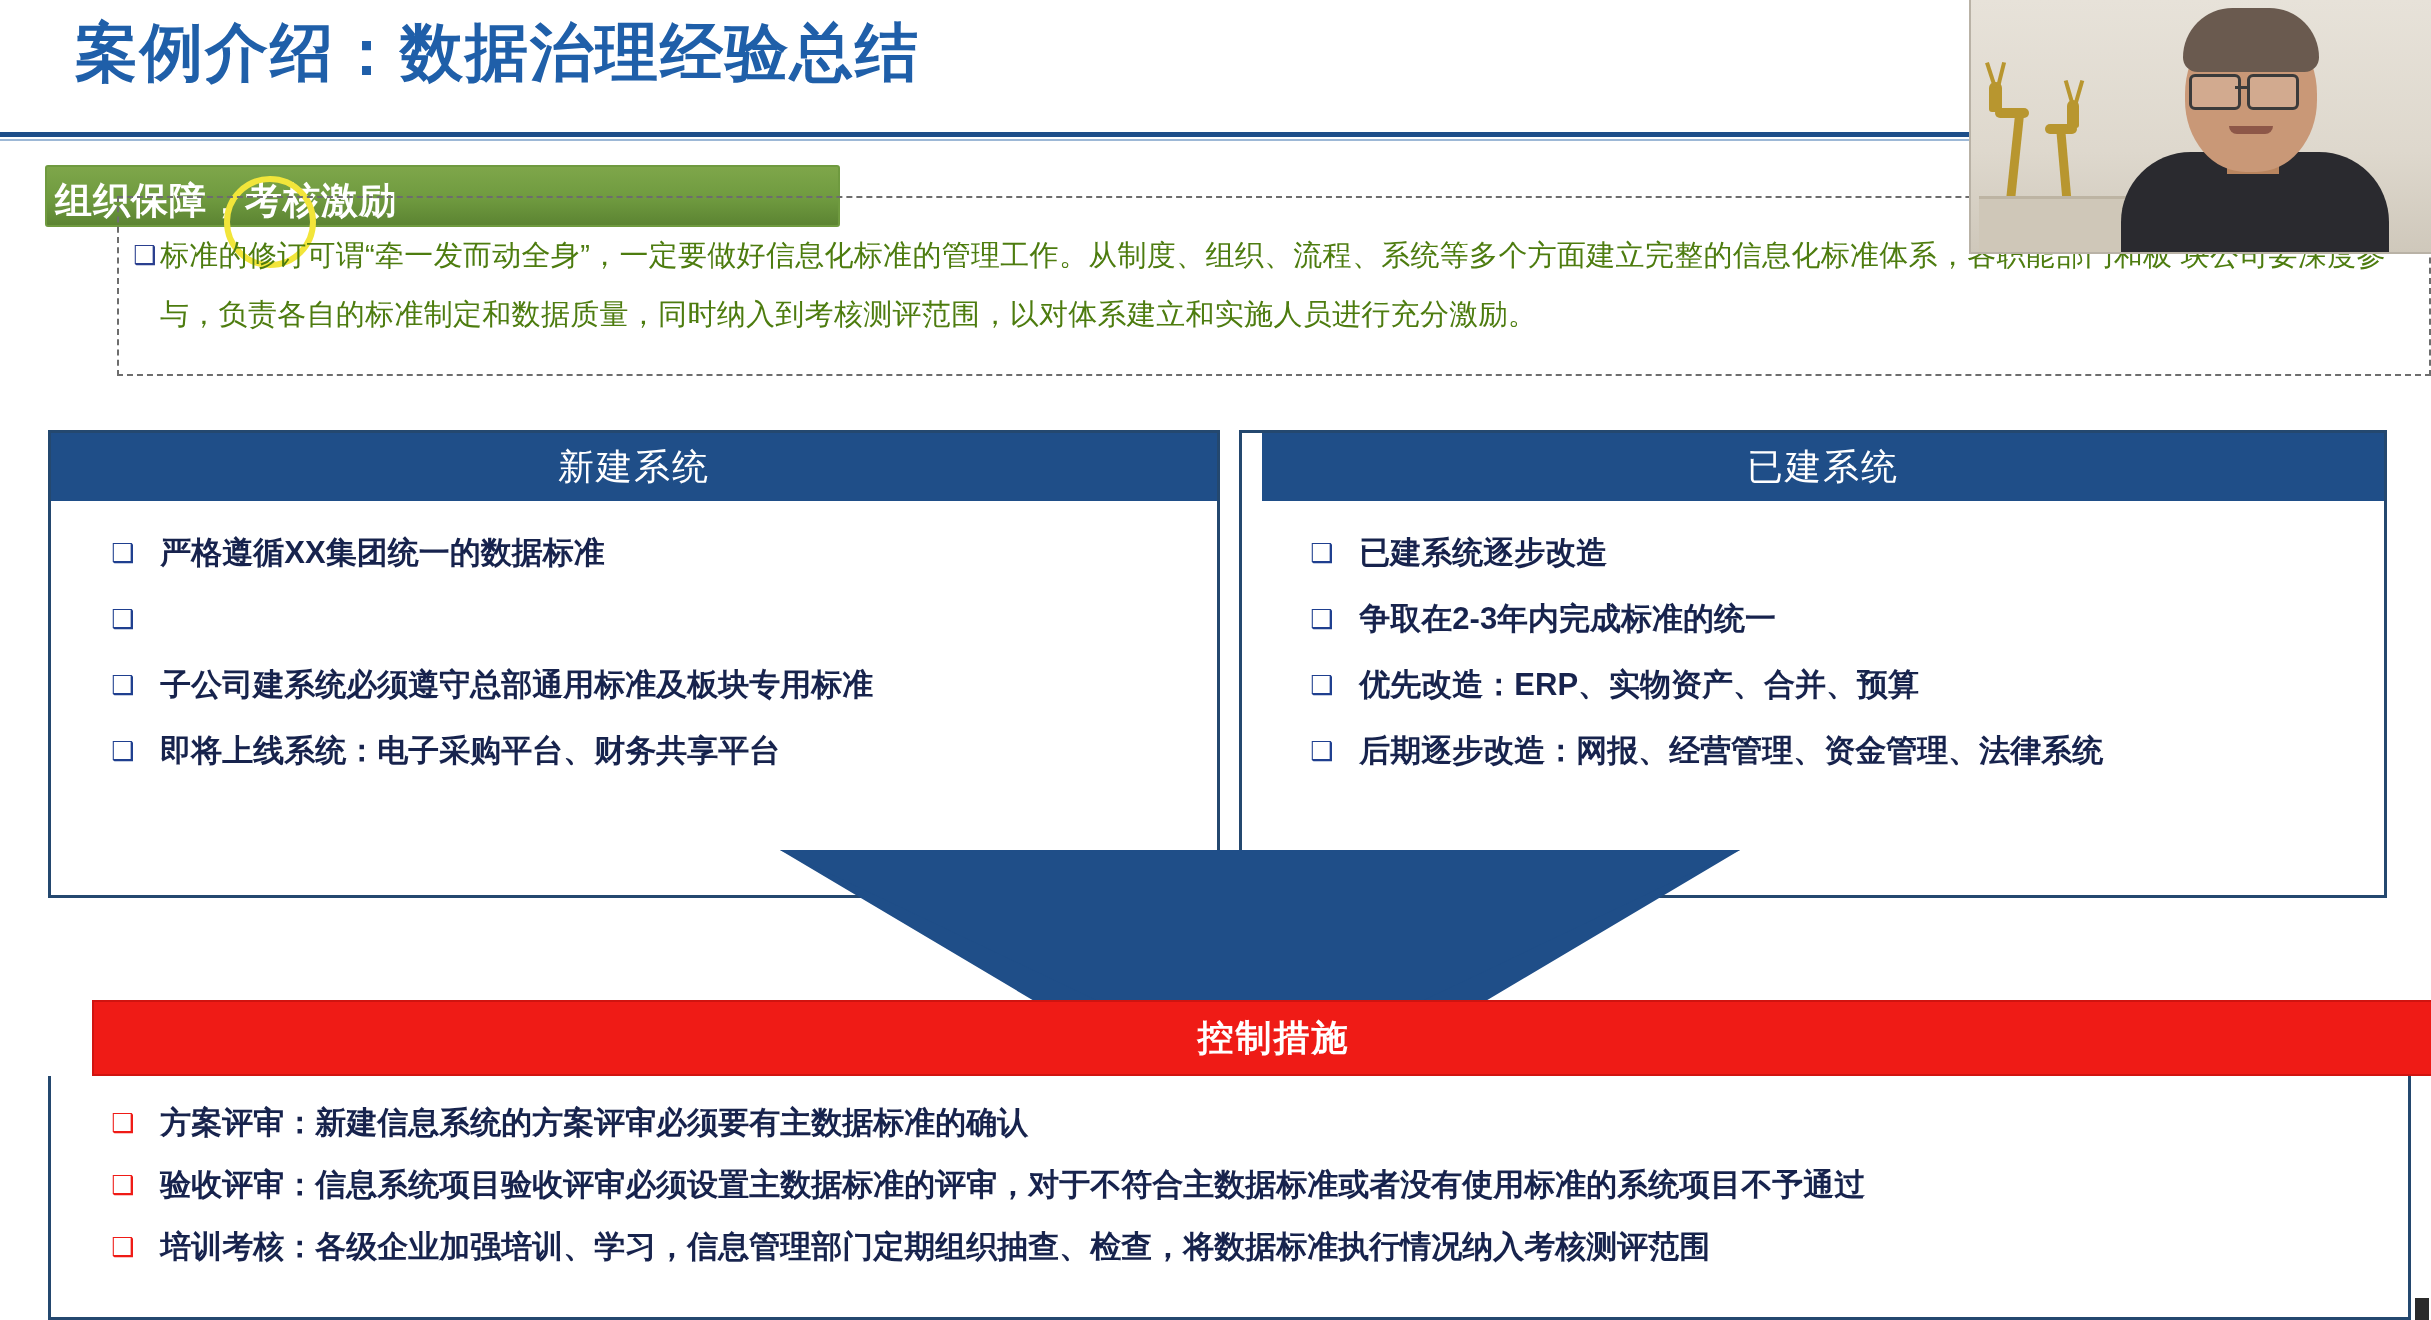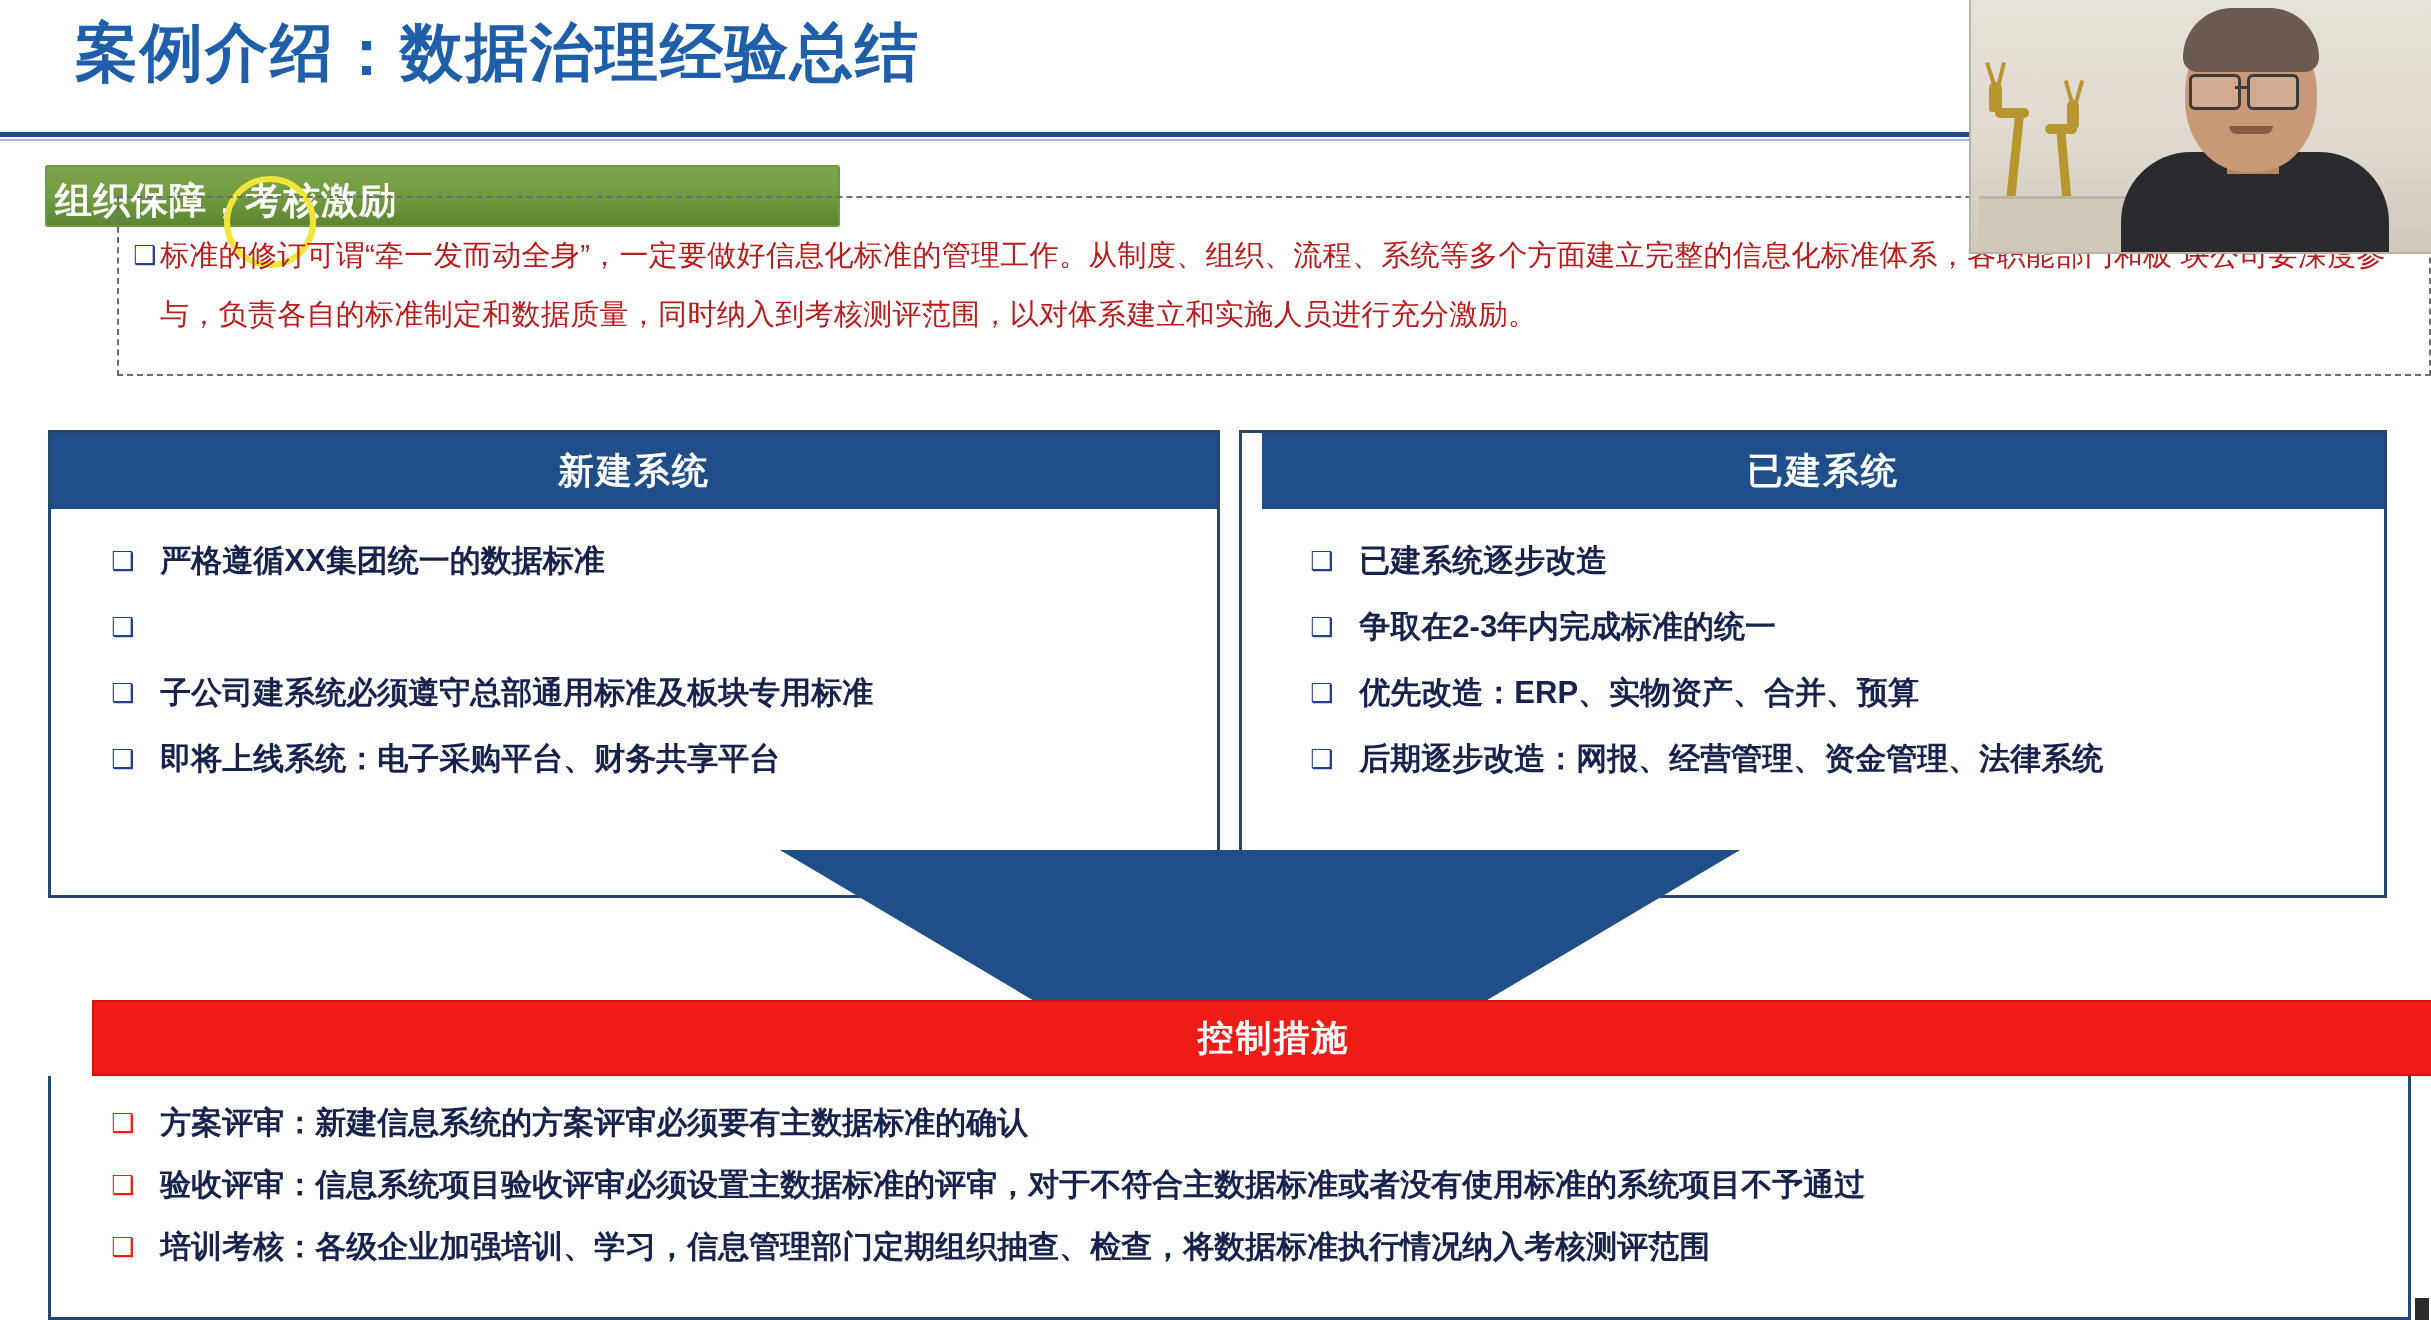--- a/index.html
+++ b/index.html
@@ -106,43 +106,43 @@
     font-size: 26px;
     color: #2a3f8f;
   }
   #para-text {
     position: absolute;
     left: 160px;
     top: 226px;
     width: 2255px;
     font-size: 29px;
     line-height: 59px;
-    color: #b91c1c;
+    color: #4d7c0f;
     letter-spacing: 0.3px;
   }
 
   
   .panel {
     position: absolute;
     border: 3px solid #24486f;
     background: #ffffff;
     box-sizing: border-box;
   }
   #panel-left  { left: 48px;  top: 430px; width: 1172px; height: 468px; }
   #panel-right { left: 1239px; top: 430px; width: 1148px; height: 468px; padding-left: 20px; }
 
   .panel-header {
-    height: 76px;
+    height: 68px;
     background: #1f4e88;
     display: flex;
     align-items: center;
     justify-content: center;
     color: #ffffff;
     font-size: 36px;
-    font-weight: bold;
+    font-weight: normal;
     letter-spacing: 2px;
   }
   .panel-body {
     padding: 32px 0 0 0;
   }
   .panel-item {
     display: flex;
     align-items: flex-start;
     margin: 0 0 26px 0;
     padding-left: 60px;

